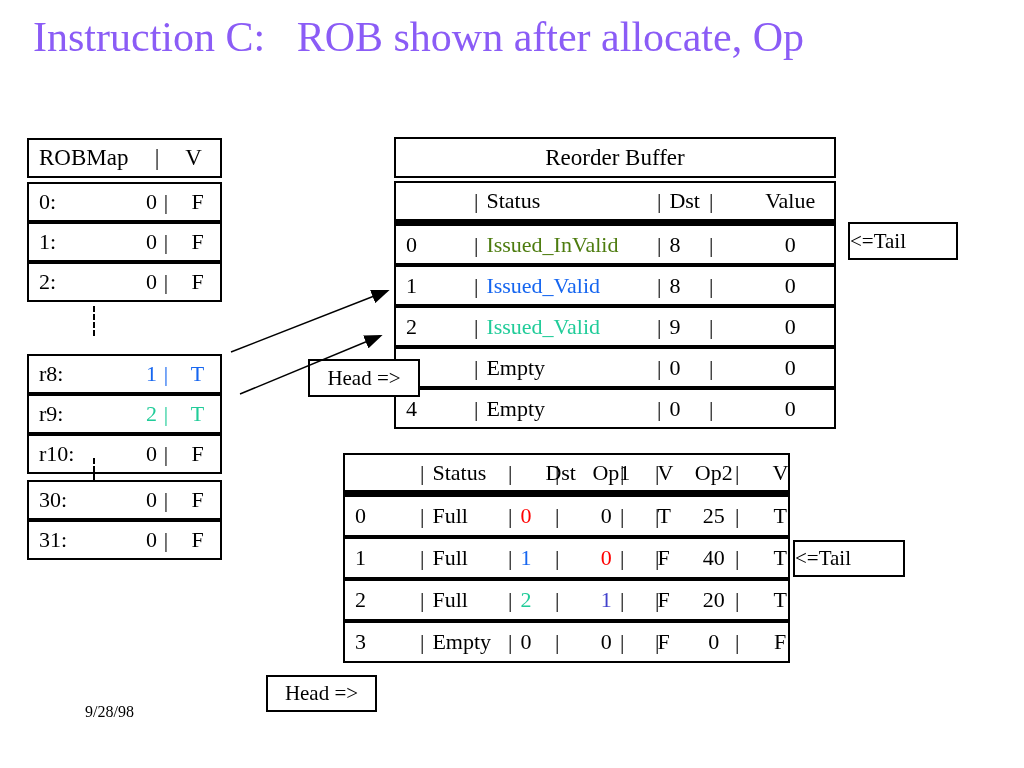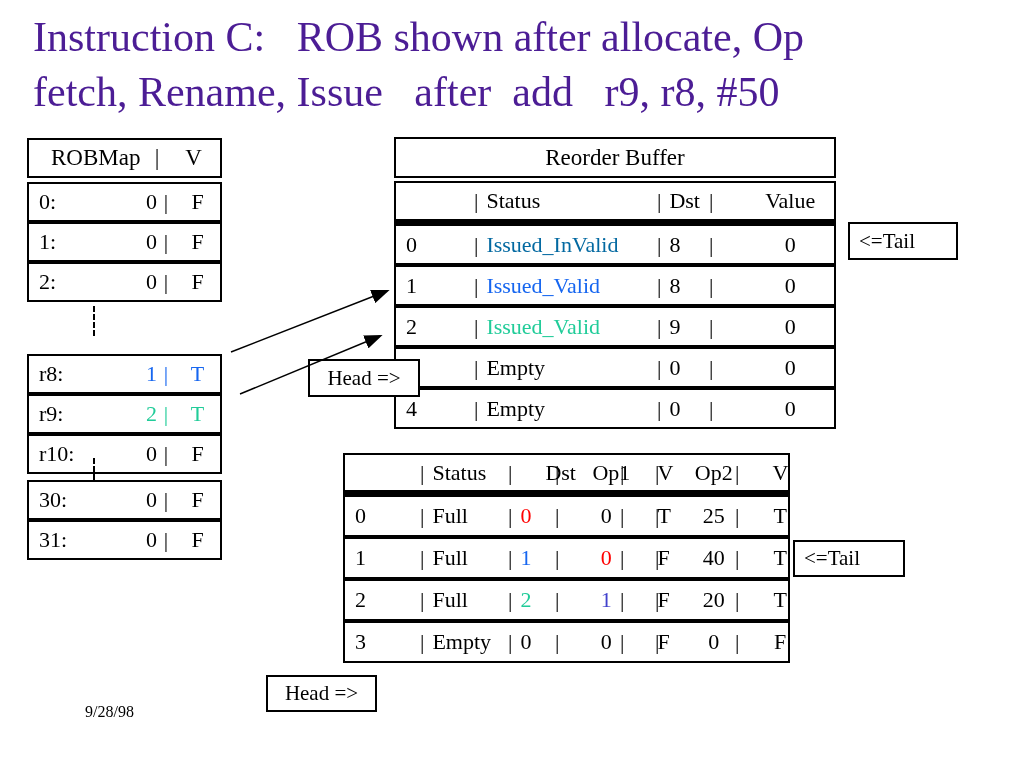--- a/index.html
+++ b/index.html
@@ -5,32 +5,32 @@
   html,body { margin:0; padding:0; background:#888; }
   .slide {
     position:relative; width:1024px; height:768px; background:#ffffff;
     font-family:"Liberation Serif", serif; color:#000; overflow:hidden;
   }
   .abs { position:absolute; }
 
   
   .slide-title {
     position:absolute; left:33px; top:10px;
-    font-size:42px; line-height:55px; white-space:pre; color:#4c1d95;
+    font-size:42px; line-height:55px; white-space:pre; color:#8b5cf6;
   }
 
   
   .box { background:#fff; border:2px solid #000; box-sizing:border-box; }
 
   
   .rm-header {
     display:grid; grid-template-columns:118px 20px 1fr; align-items:center;
     font-size:23px; height:40px;
   }
-  .rm-header .hl { padding-left:22px; }
+  .rm-header .hl { padding-left:10px; }
   .rm-header .hp { text-align:center; }
   .rm-header .hv { text-align:center; }
   .rm-group { position:absolute; width:195px; }
   .rm-row {
     display:grid; grid-template-columns:100px 28px 18px 1fr; align-items:center;
     height:40px; font-size:22px;
   }
   .rm-row .rm-label { padding-left:10px; color:#000; }
   .rm-row .rm-val { text-align:right; }
   .rm-row .rm-pipe { text-align:center; }
@@ -53,33 +53,33 @@
   .cell { display:flex; align-items:center; min-width:0; }
   .cell.num { padding-left:10px; }
   .cell .txt { margin-left:8px; white-space:nowrap; }
   .cell.cc .ctr { flex:1; text-align:center;margin-left:33px; }
 
   
   .ptr {
     position:absolute; background:#fff; border:2px solid #000; box-sizing:border-box;
     display:flex; align-items:center; font-size:21px; z-index:2;
   }
-  .ptr.tail { padding-left:9px; }
+  .ptr.tail { }
   .ptr.head { justify-content:center;margin-left:35px; }
 
   .arrows { position:absolute; left:0; top:0; z-index:5; pointer-events:none; }
 
   .slide-date { position:absolute; left:85px; top:703px; font-size:16px; }
 </style>
 </head>
 <body>
 
 <div class="slide">
 
-  <div class="slide-title"><span>Instruction C:   ROB shown after allocate, Op</span><br><span>fetch, Rename, Issue   after  add   r9, r8, #50</span></div>
+  <div class="slide-title"><span>Instruction C:   ROB shown after allocate, Op</span><br></div>
 
   <div class="abs box rm-header" style="left:27px; top:138px; width:195px;">
     <span class="hl">ROBMap</span>
     <span class="hp">|</span>
     <span class="hv">V</span>
   </div>
 
   <div class="rm-group" style="left:27px; top:182px;">
     <div class="box rm-row">
       <span class="rm-label">0:</span>
@@ -156,21 +156,21 @@
       <span class="cell cc">
           <span class="pipe">|</span>
           <span class="ctr">Value</span>
         </span>
     </div>
 
     <div class="box trow rob-row">
       <span class="cell num">0</span>
       <span class="cell">
           <span class="pipe">|</span>
-          <span class="txt" style="color: #0369a1;">Issued_InValid</span>
+          <span class="txt" style="color: #4d7c0f;">Issued_InValid</span>
         </span>
       <span class="cell">
           <span class="pipe">|</span>
           <span class="txt">8</span>
         </span>
       <span class="cell cc">
           <span class="pipe">|</span>
           <span class="ctr">0</span>
         </span>
     </div>

